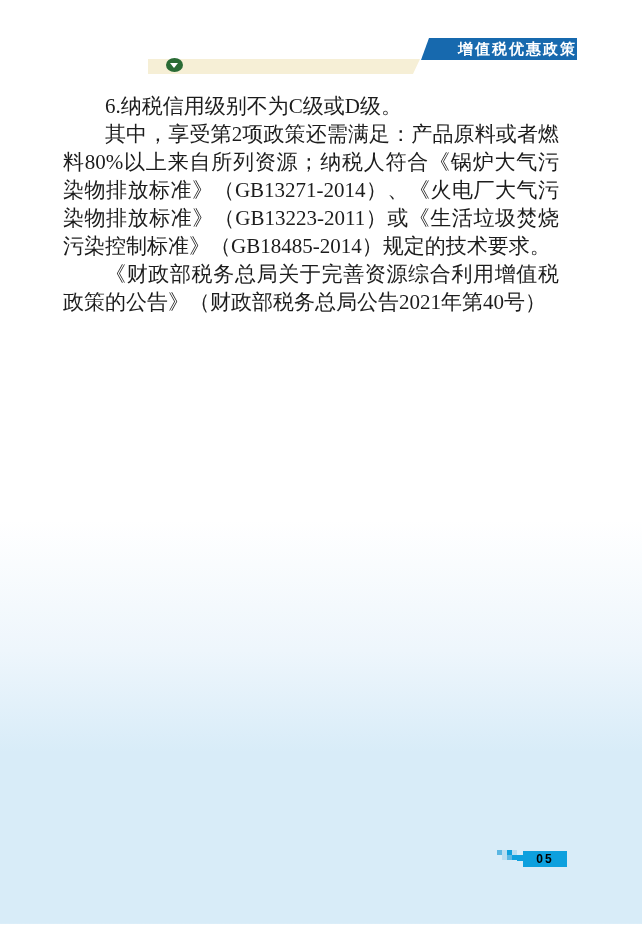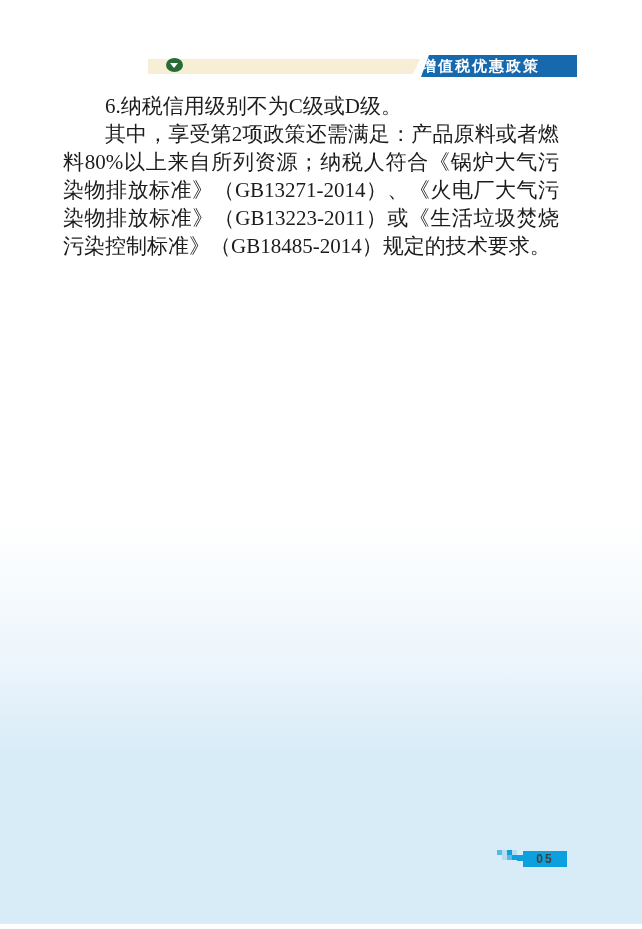--- a/index.html
+++ b/index.html
@@ -31,41 +31,41 @@
   .bullet{
     position:absolute;left:166px;top:58px;width:17px;height:14px;
     border-radius:50%;background:var(--bullet-green);
   }
   .bullet::after{
     content:"";position:absolute;left:4px;top:5px;width:0;height:0;
     border-left:4.5px solid transparent;border-right:4.5px solid transparent;
     border-top:5px solid #ffffff;
   }
   .banner{
-    position:absolute;left:421px;top:55px;width:156px;height:22px;
+    position:absolute;left:421px;top:38px;width:156px;height:22px;
     background:var(--header-banner);
     clip-path:polygon(8px 0,100% 0,100% 100%,0 100%);
     color:var(--banner-text);
     font-family:"Liberation Sans","DejaVu Sans",sans-serif;
     font-weight:bold;font-size:15px;line-height:22px;
-    text-align:left;letter-spacing:2px;
+    text-align:right;letter-spacing:2px;
   }
   
   .content{
     position:absolute;left:63px;top:92px;width:496px;
     color:var(--body-text);
     font-size:21px;line-height:28px;
     text-align:justify;
   }
   .content p{margin:0;text-indent:2em;}
   .content p.bold{font-weight:bold;}
   
   .page-badge{
     position:absolute;left:523px;top:851px;width:44px;height:16px;
-    background:var(--footer-blue);color:#404040;
+    background:var(--footer-blue);color:#000000;
     font-family:"Liberation Sans","DejaVu Sans",sans-serif;
     font-weight:bold;font-size:12px;line-height:16px;
     text-align:center;letter-spacing:2px;
   }
   .px{position:absolute;}
   .px.dark{background:var(--footer-blue);}
   .px.mid{background:var(--footer-blue-mid);}
   .px.light{background:var(--footer-blue-light);}
 </style>
 </head>
@@ -73,20 +73,21 @@
 
 <div class="header-bar"></div>
 <div class="bullet"></div>
 <div class="banner">
   <span>增值税优惠政策</span>
 </div>
 
 <div class="content">
   <p>6.纳税信用级别不为C级或D级。</p>
   <p>其中，享受第2项政策还需满足：产品原料或者燃料80%以上来自所列资源；纳税人符合《锅炉大气污染物排放标准》（GB13271-2014）、《火电厂大气污染物排放标准》（GB13223-2011）或《生活垃圾焚烧污染控制标准》（GB18485-2014）规定的技术要求。</p>
+  <p>《财政部税务总局关于完善资源综合利用增值税政策的公告》（财政部税务总局公告2021年第40号）</p>
 </div>
 
 <div id="pixel-decor">
     <div class="px mid" style="left: 497px; top: 850px; width: 5px; height: 5px;"></div>
     <div class="px light" style="left: 502px; top: 850px; width: 5px; height: 5px;"></div>
     <div class="px dark" style="left: 507px; top: 850px; width: 5px; height: 5px;"></div>
     <div class="px light" style="left: 512px; top: 850px; width: 5px; height: 5px;"></div>
     <div class="px light" style="left: 502px; top: 855px; width: 5px; height: 5px;"></div>
     <div class="px mid" style="left: 507px; top: 855px; width: 5px; height: 5px;"></div>
     <div class="px dark" style="left: 512px; top: 855px; width: 5px; height: 5px;"></div>

